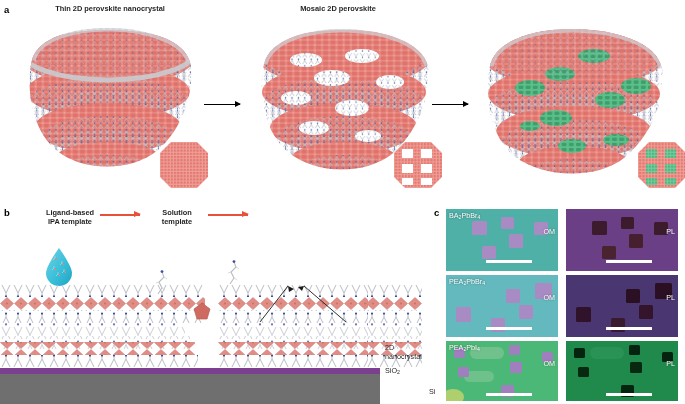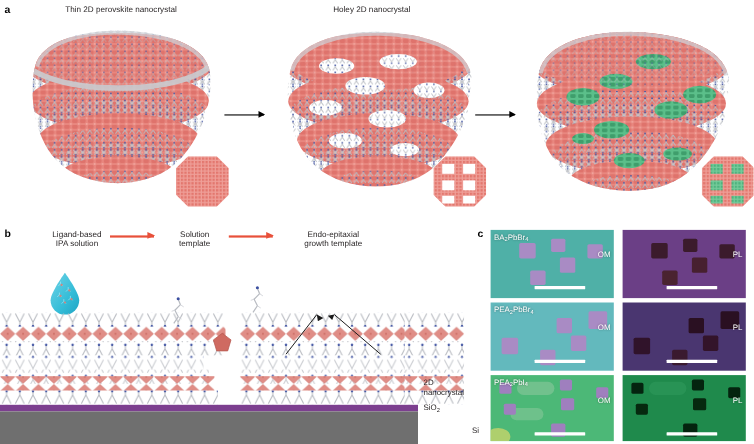--- a/index.html
+++ b/index.html
@@ -2,21 +2,21 @@
 <html><head>
 <meta charset="utf-8">
 <style>
   html,body{margin:0;padding:0;background:#fff;}
   body{width:685px;height:404px;position:relative;overflow:hidden;
        font-family:"Liberation Sans",sans-serif;color:#231f20;}
   .fig{position:absolute;inset:0;}
 
   
   .panel-letter{position:absolute;font-weight:bold;font-size:9.5px;color:#000;}
-  .cap{position:absolute;font-size:7.4px;line-height:9.2px;text-align:center;color:#231f20;}
+  .cap{position:absolute;font-size:7.4px;line-height:9.2px;text-align:center;color:#231f20;font-weight:bold;}
   .lbl{position:absolute;font-size:7.2px;line-height:9px;color:#231f20;}
   sub{font-size:0.72em;vertical-align:-0.22em;}
 
   
   .crystal{position:absolute;}
   .crystal svg{display:block;}
   .arrowA{position:absolute;height:1px;background:#000;}
   .arrowA::after{content:"";position:absolute;right:-1px;top:-3px;
     border-left:6px solid #000;border-top:3.5px solid transparent;border-bottom:3.5px solid transparent;}
 
@@ -42,21 +42,21 @@
   .grain{position:absolute;inset:0;opacity:.30;mix-blend-mode:overlay;}
 </style>
 </head>
 <body>
 
 <div class="fig">
 
   <div class="panel-letter" style="left:4px;top:4px;">a</div>
 
   <div class="cap" style="left:20px;top:4px;width:180px;">Thin 2D perovskite nanocrystal</div>
-  <div class="cap" style="left:248px;top:4px;width:180px;">Holey 2D nanocrystal</div>
+  <div class="cap" style="left:248px;top:4px;width:180px;">Mosaic 2D perovskite</div>
 
   <div class="crystal" style="left:8px;top:20px;">
     <svg width="198" height="160" viewBox="0 0 198 160">
       <defs>
         <pattern id="pvA" width="7.2" height="5.2" patternUnits="userSpaceOnUse">
           <rect width="7.2" height="5.2" fill="#e8877f"></rect>
           <rect x="0" y="0" width="5.0" height="3.4" fill="#df736c" rx="1"></rect>
           <rect x="5.2" y="3.6" width="1.6" height="1.4" fill="#f3aba4"></rect>
         </pattern>
         <pattern id="ligA" width="6.4" height="6.4" patternUnits="userSpaceOnUse">
@@ -256,34 +256,30 @@
         <rect x="10" y="38" width="11" height="7" fill="url(#gridG)"></rect>
         <rect x="29" y="38" width="11" height="7" fill="url(#gridG)"></rect>
       </g>
     </svg>
   </div>
 
   <div class="panel-letter" style="left:4px;top:207px;">b</div>
 
   <div class="cap" style="left:22px;top:208px;width:96px;">
     <div>Ligand-based</div>
-    <div>IPA solution</div>
+    <div>IPA template</div>
   </div>
   <div class="rarrow" style="left:100px;top:214px;width:40px;"></div>
 
   <div class="cap" style="left:145px;top:208px;width:64px;">
     <div>Solution</div>
     <div>template</div>
   </div>
   <div class="rarrow" style="left:208px;top:214px;width:40px;"></div>
 
-  <div class="cap" style="left:248px;top:208px;width:110px;">
-    <div>Endo-epitaxial</div>
-    <div>growth template</div>
-  </div>
 
   <div class="droplet" style="left:42px;top:246px;">
     <svg width="34" height="42" viewBox="0 0 34 42">
       <defs>
         <linearGradient id="dg" x1="0" y1="0" x2="1" y2="1">
           <stop offset="0%" stop-color="#6fd3e6"></stop>
           <stop offset="60%" stop-color="#35bdd8"></stop>
           <stop offset="100%" stop-color="#1fa4c4"></stop>
         </linearGradient>
       </defs>

